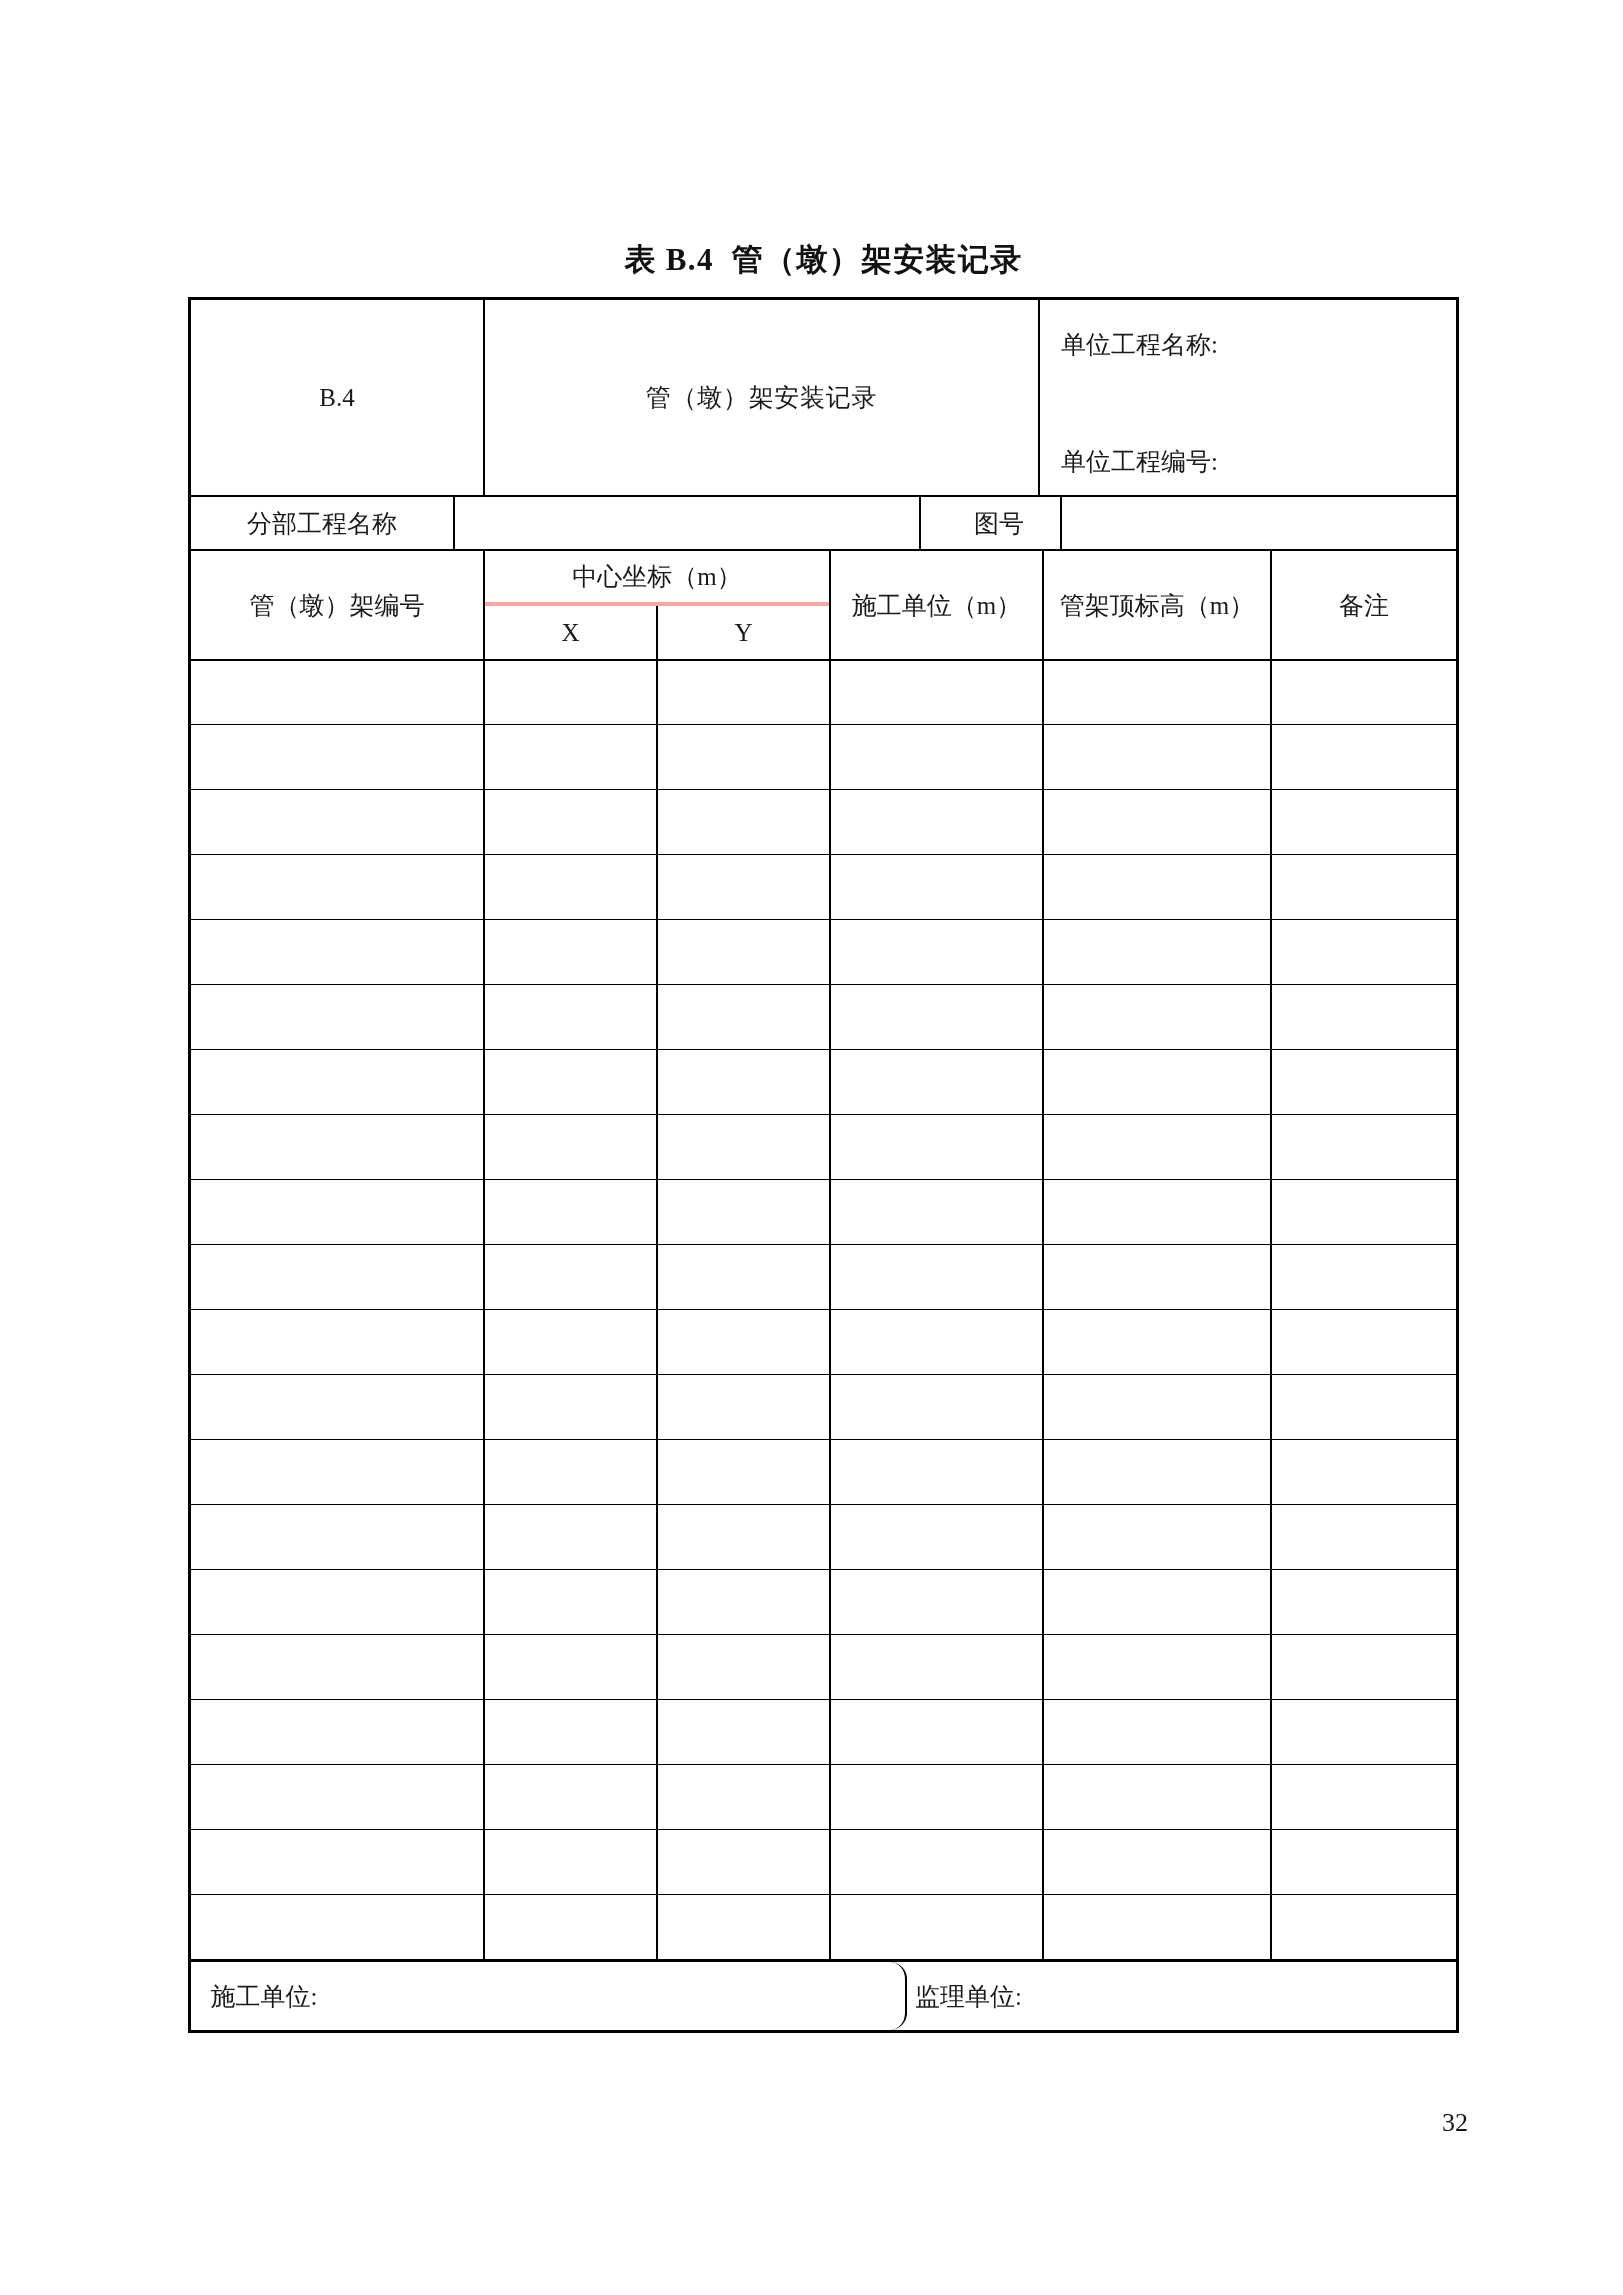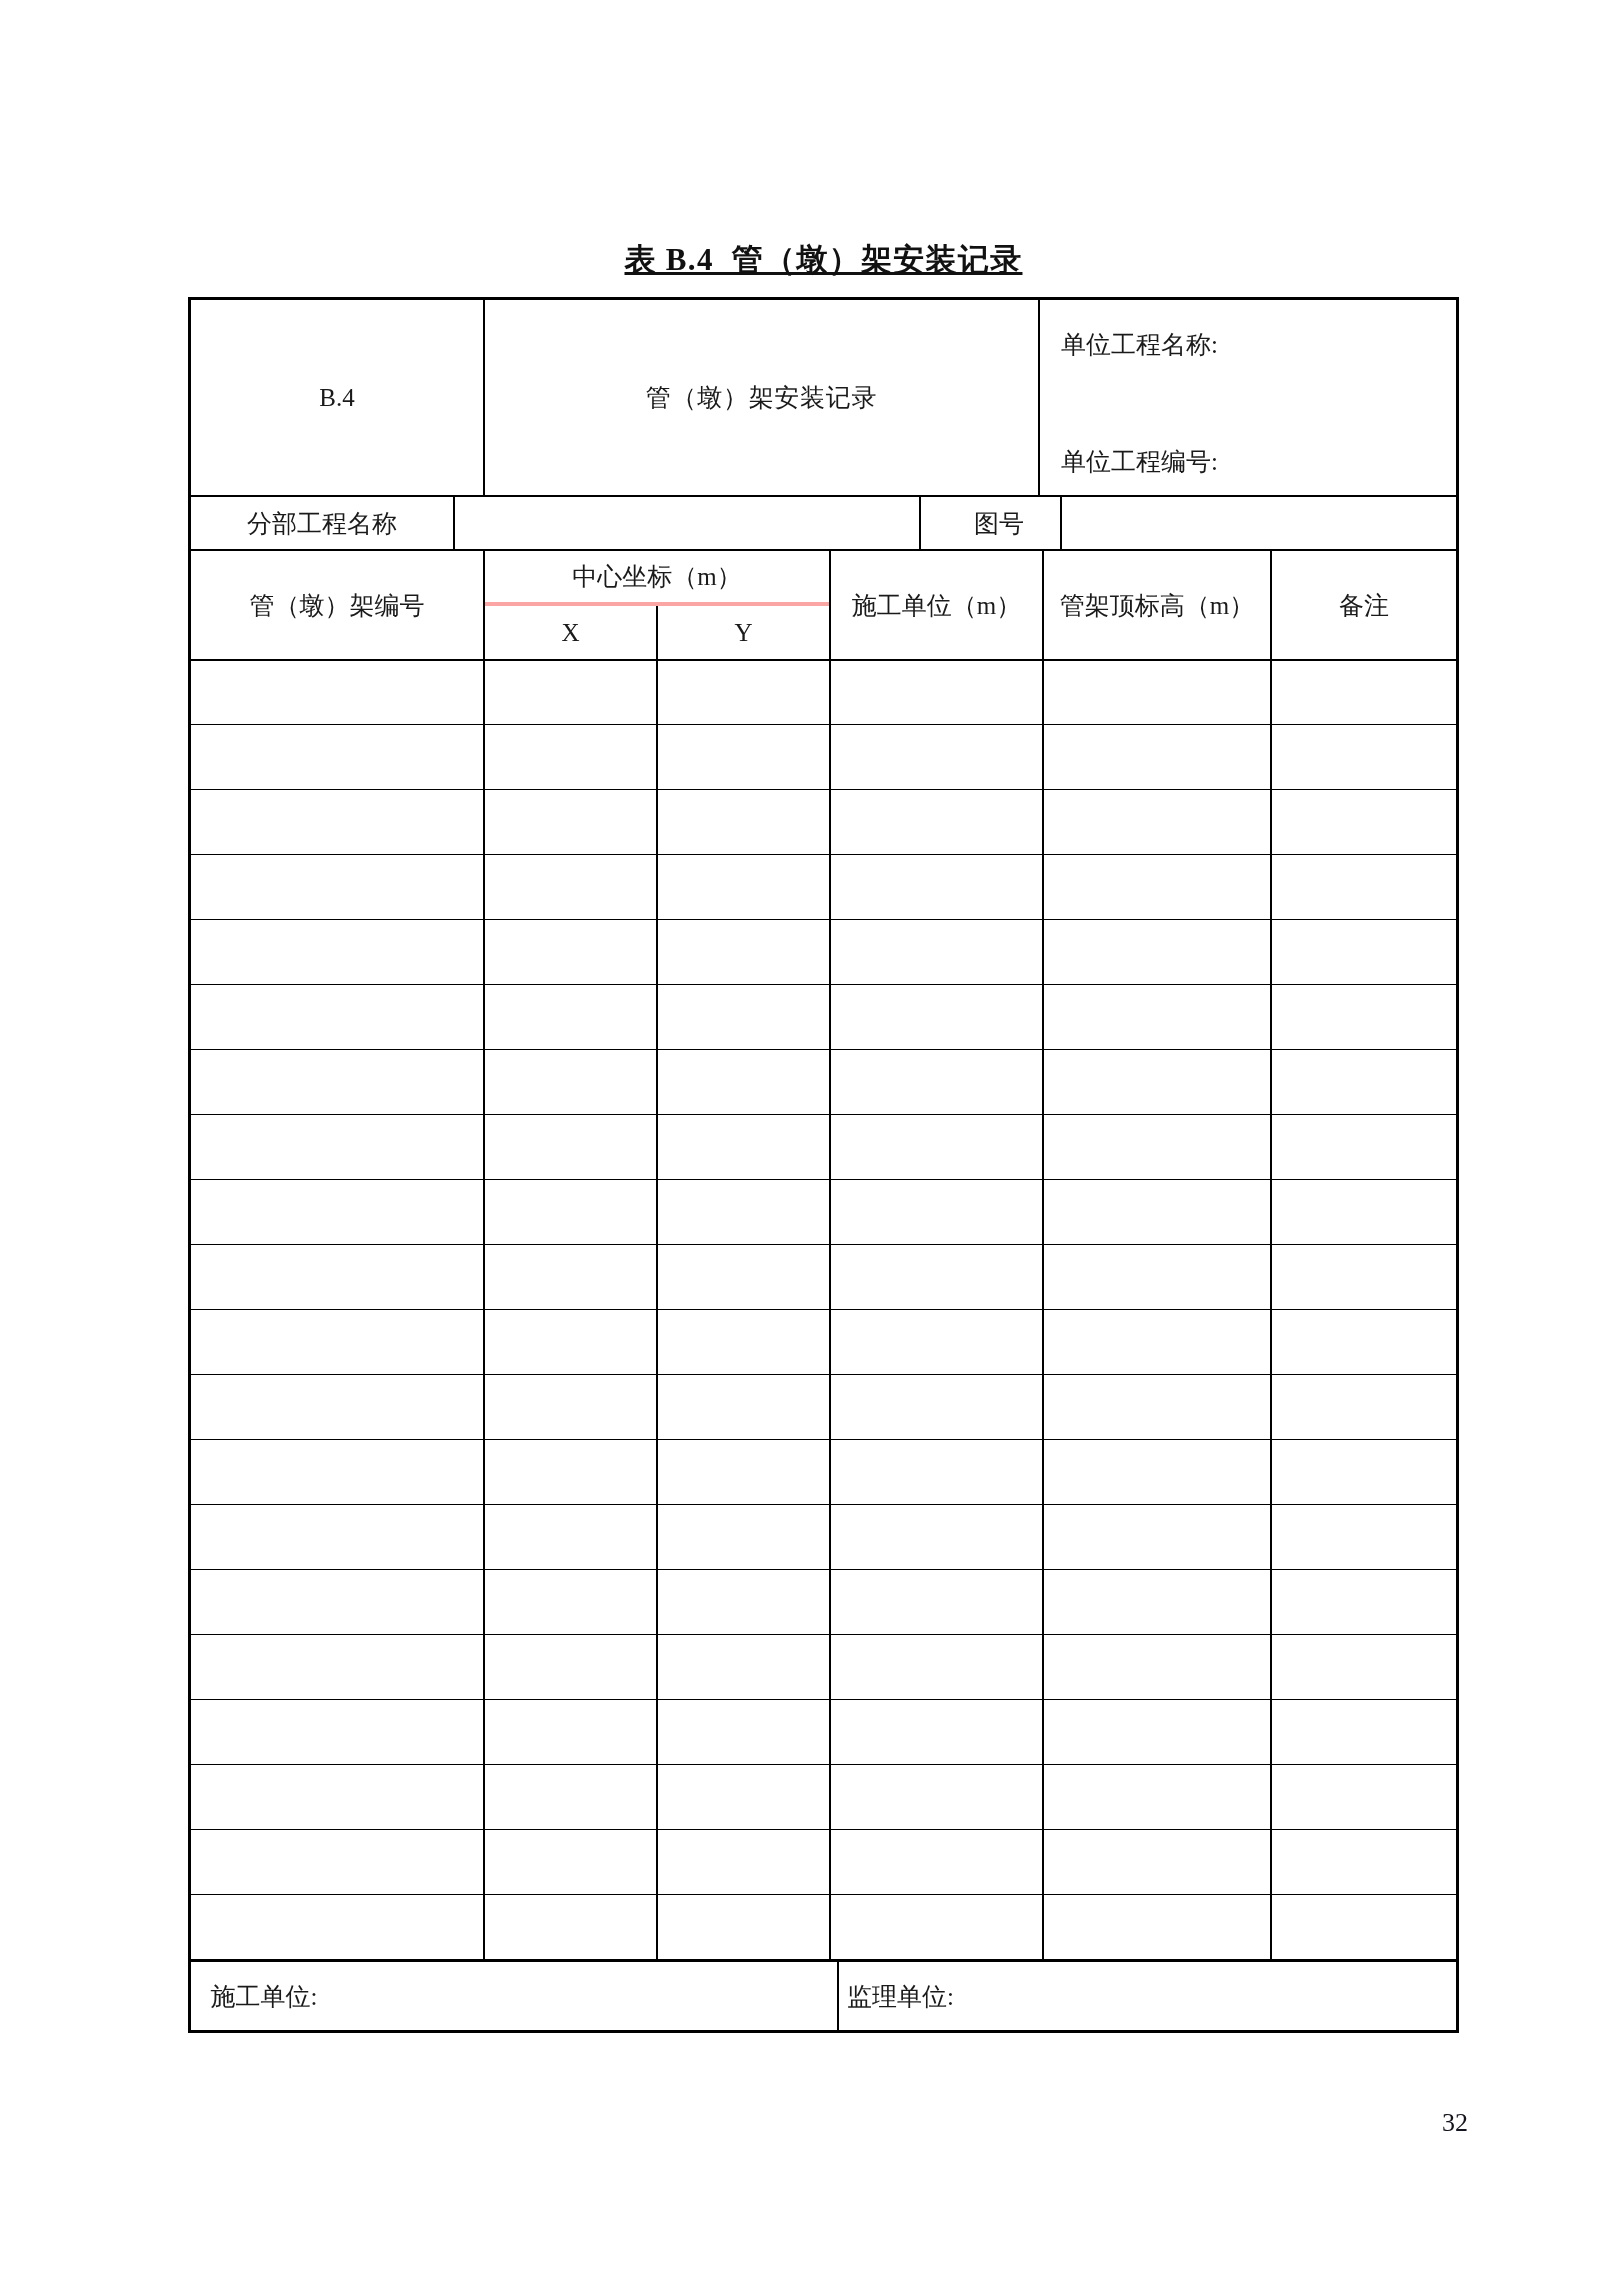--- a/index.html
+++ b/index.html
@@ -17,21 +17,20 @@
     position: absolute;
     left: 188px;
     top: 239px;
     width: 1271px;
     text-align: center;
     font-size: 31px;
     font-weight: bold;
     color: #111;
     letter-spacing: 1.3px;
     white-space: pre;
-    text-decoration: underline;
   }
   .doc-table {
     position: absolute;
     left: 188px;
     top: 297px;
     width: 1271px;
     border: 3.3px solid #000;
     background: #fff;
   }
   .trow { display: flex; width: 100%; }
@@ -93,24 +92,25 @@
   .bcell-1 { width: 294px; }
   .bcell-2 { width: 173px; }
   .bcell-3 { width: 173px; }
   .bcell-4 { width: 213px; }
   .bcell-5 { width: 228px; }
   .bcell-6 { flex: 1; }
 
   
   .footer-row { height: 71px; border-top: 3.3px solid #000; }
   .cell-constr {
-    width: 648px;
+    width: 716px;
     justify-content: flex-start;
     padding-left: 19.6px;
     align-items: center;
+    border-radius: 17px;
   }
   .cell-superv {
     flex: 1;
     justify-content: flex-start;
     padding-left: 8px;
     align-items: center;
   }
 
   .page-number {
     position: absolute;

